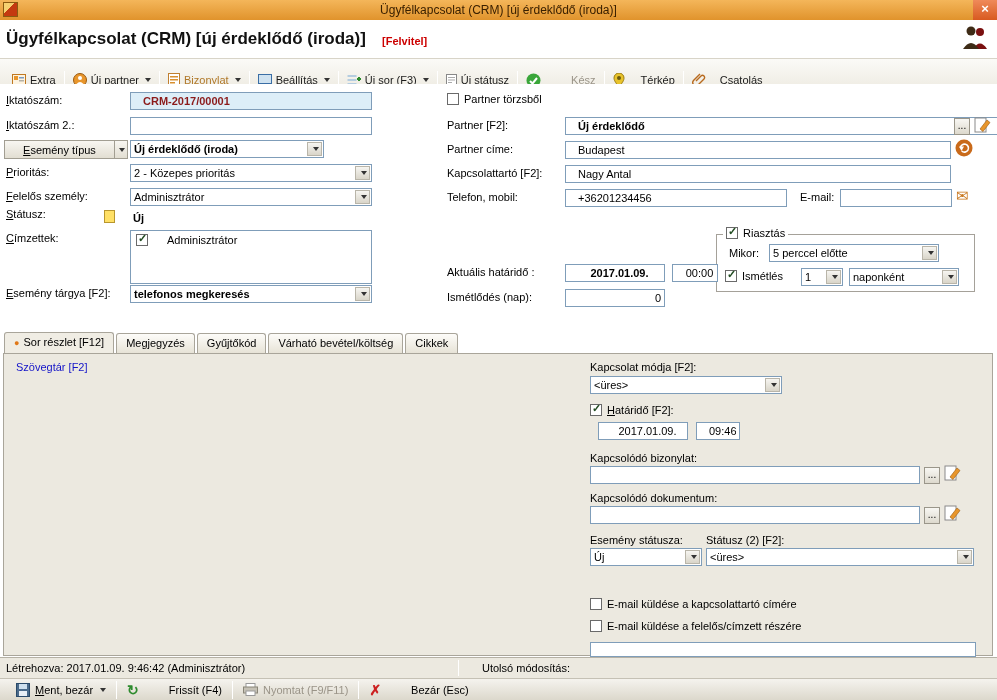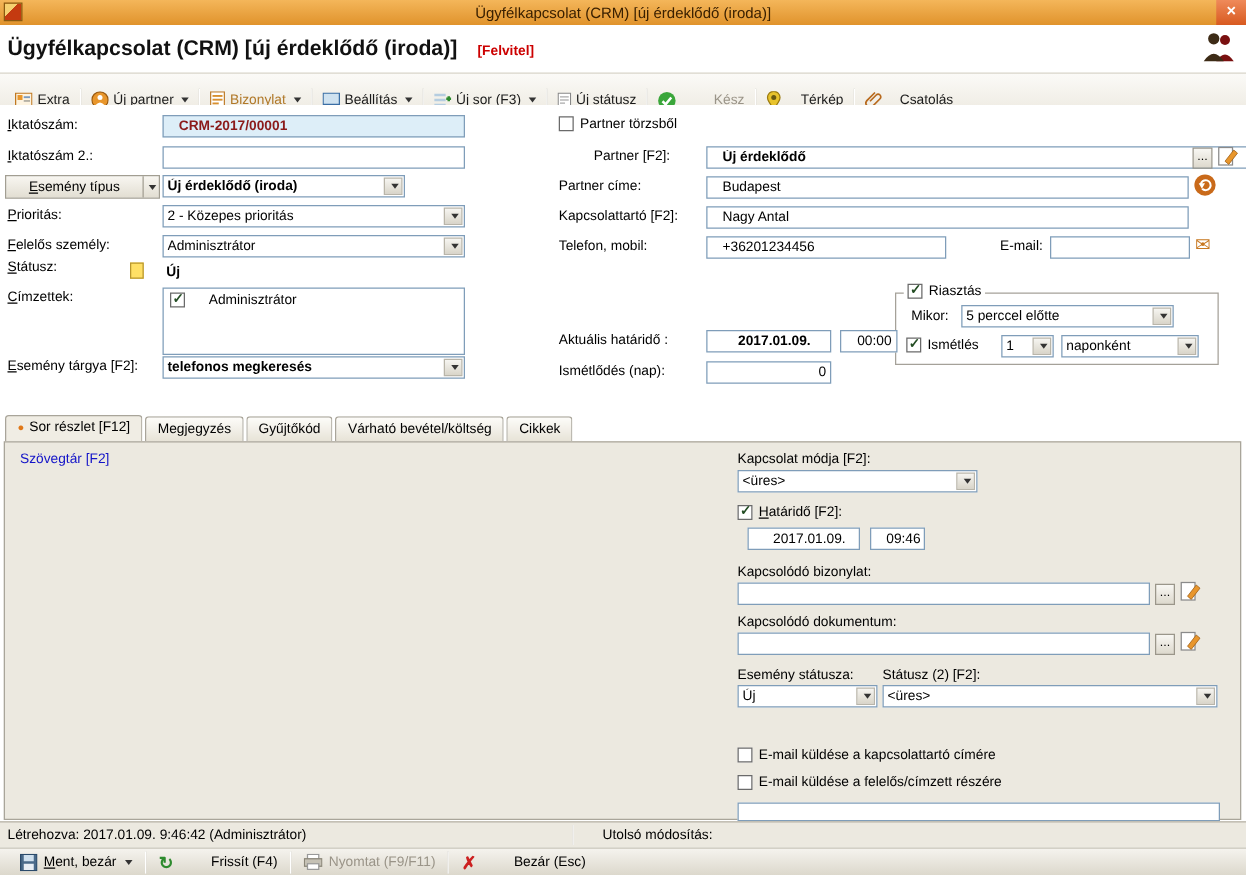--- a/index.html
+++ b/index.html
@@ -263,21 +263,21 @@
       <span class="cbtn">
           <span class="tri"></span>
         </span>
     </div>
 
     <div class="cbrow" style="left:447px; top:9px;">
       <span class="cb"></span>
       <span>Partner törzsből</span>
     </div>
 
-    <div class="lbl" style="left:447px; top:35px;margin-left:28px;">Partner [F2]:</div>
+    <div class="lbl" style="left:447px; top:35px;">Partner [F2]:</div>
     <div class="input" style="left:565px; top:33px; width:440px;">
       <span class="val bold">Új érdeklődő</span>
     </div>
     <span class="btn3" style="left:954px; top:34px;">...</span>
     <span class="editicon" style="left:974px; top:32px;">
       <svg width="18" height="18">
           <rect x="1" y="2" width="11" height="14" fill="#fff" stroke="#8a8a8a"></rect>
           <polygon points="6,13 13,4 16,6.5 9,15.5" fill="#e8962c" stroke="#9a5a10" stroke-width="0.6"></polygon>
         </svg>
     </span>
@@ -293,21 +293,21 @@
           <polygon points="4,7.5 9,7.5 6.5,12" fill="#fff"></polygon>
         </svg>
     </span>
 
     <div class="lbl" style="left:447px; top:83px;">Kapcsolattartó [F2]:</div>
     <div class="input" style="left:565px; top:81px; width:386px;">
       <span class="val">Nagy Antal</span>
     </div>
 
     <div class="lbl" style="left:447px; top:107px;">Telefon, mobil:</div>
-    <div class="input" style="left:565px; top:105px; width:192px;">
+    <div class="input" style="left:565px; top:105px; width:222px;">
       <span class="val">+36201234456</span>
     </div>
     <div class="lbl" style="left:800px; top:107px;">E-mail:</div>
     <div class="input" style="left:840px; top:105px; width:112px;">
       <span class="val"></span>
     </div>
     <span class="mailglyph" style="left:956px; top:103px;">✉</span>
 
     <div class="group" style="left:716px; top:150px; width:259px; height:58px;">
       <div class="legend" style="left:6px; top:-8px;">

